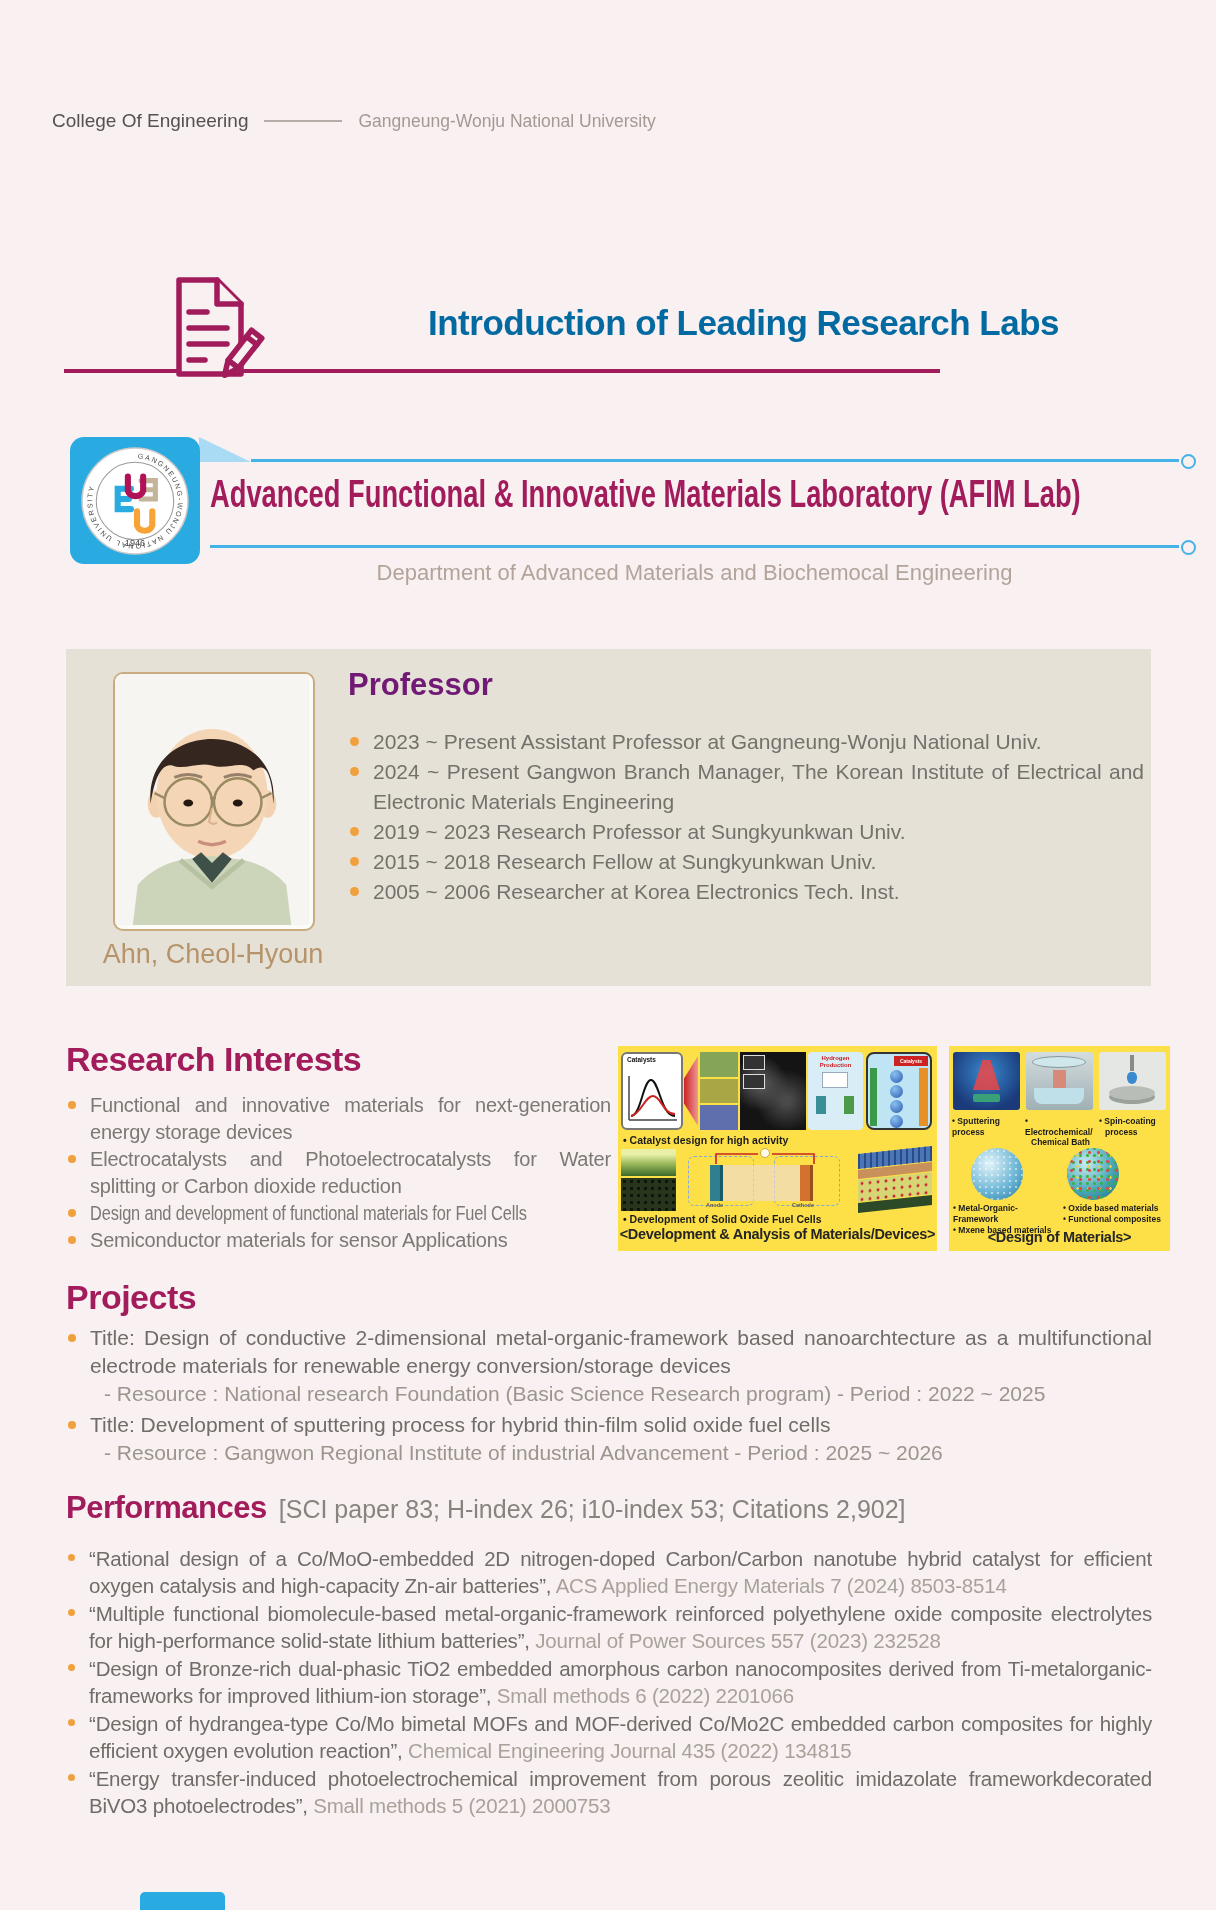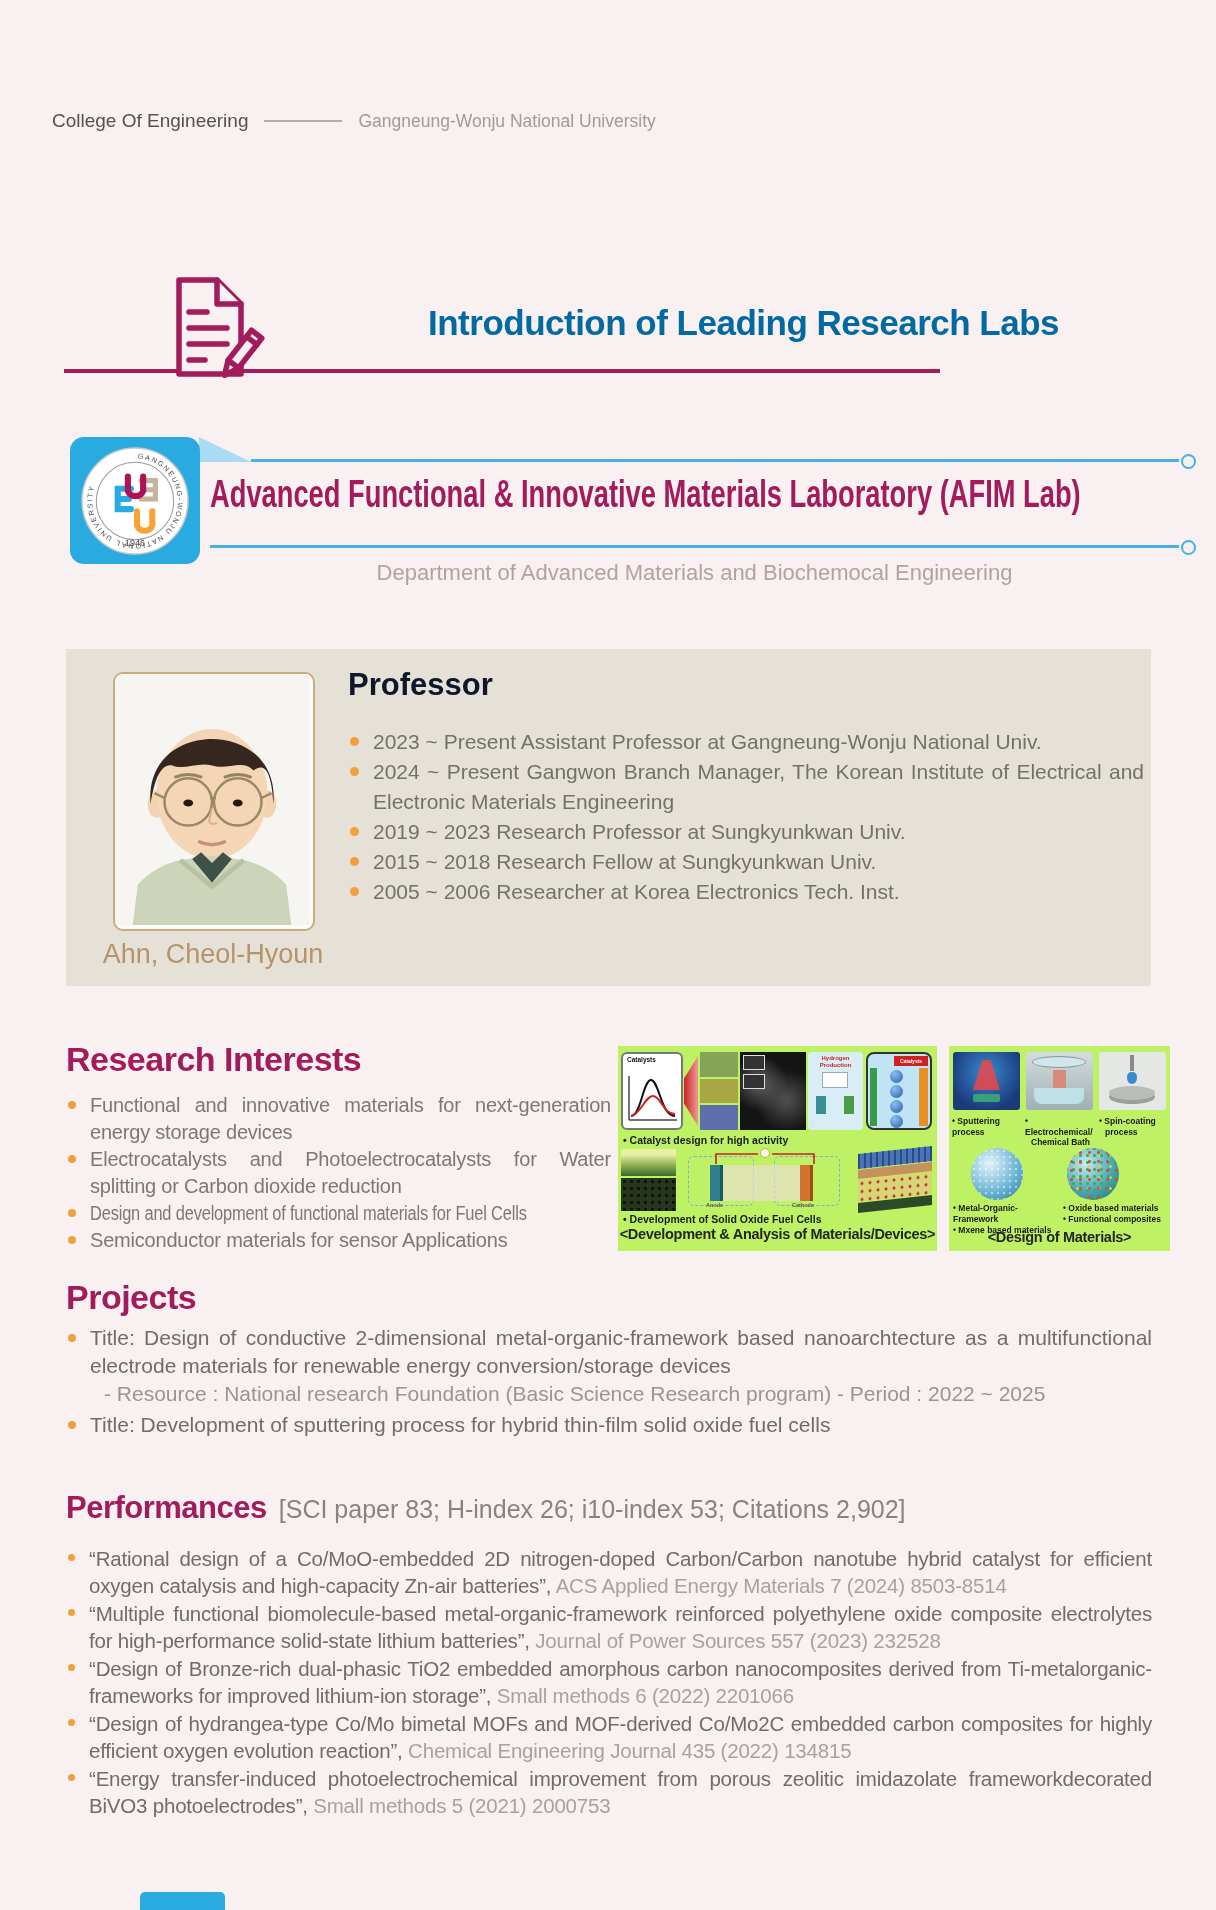--- a/index.html
+++ b/index.html
@@ -31,39 +31,39 @@
   .lab-title{position:absolute;left:210px;top:472px;white-space:nowrap;font-size:39px;font-weight:bold;color:#a21c5c;}
   .lab-title .squeeze{display:inline-block;transform:scaleX(.70);transform-origin:0 50%;}
   .department{position:absolute;left:210px;top:560px;width:969px;text-align:center;
               font-size:22px;color:#b2a49a;}
 
   
   .prof-card{position:absolute;left:66px;top:649px;width:1085px;height:337px;background:#e6e1d6;}
   .photo-frame{position:absolute;left:47px;top:23px;width:198px;height:255px;background:#fbfbf8;
                border:2px solid #c9ab80;border-radius:10px;overflow:hidden;}
   .prof-name{position:absolute;left:8px;top:290px;width:278px;text-align:center;font-size:27px;color:#b5946b;}
-  .prof-heading{position:absolute;left:282px;top:18px;font-size:31px;font-weight:bold;color:#0f172a;}
+  .prof-heading{position:absolute;left:282px;top:18px;font-size:31px;font-weight:bold;color:#701a75;}
   .career{position:absolute;left:282px;top:78px;width:796px;margin:0;padding:0;list-style:none;
           font-size:21px;line-height:30px;color:#73716c;text-align:justify;}
   .career li{position:relative;padding-left:25px;}
   .career li::before{content:"";position:absolute;left:2px;top:10px;width:9px;height:9px;border-radius:50%;background:#f0a13e;}
 
   
   .sec-h{position:absolute;font-size:34px;font-weight:bold;color:#a21c5c;letter-spacing:-.5px;}
 
   
   .ri-list{position:absolute;left:66px;top:1092px;width:545px;margin:0;padding:0;list-style:none;
            font-size:20px;line-height:27px;color:#7b7973;letter-spacing:-.2px;text-align:justify;}
   .ri-list li{position:relative;padding-left:24px;}
   .ri-list li::before{content:"";position:absolute;left:2px;top:9px;width:8px;height:8px;border-radius:50%;background:#f0a13e;}
   .ri-list li.nowrap{white-space:nowrap;text-align:left;}
   .ri-list .squeeze{display:inline-block;transform:scaleX(.82);transform-origin:0 60%;white-space:nowrap;}
 
   
-  .fig{position:absolute;background:#bef264;}
+  .fig{position:absolute;background:#fde047;}
   .fig-left{left:618px;top:1046px;width:319px;height:205px;}
   .fig-right{left:949px;top:1046px;width:221px;height:205px;}
   .fig *{box-sizing:border-box;}
   .mini-lbl{position:absolute;font-weight:bold;color:#1b1b1b;}
   .fig-cap{position:absolute;left:0;width:100%;text-align:center;font-size:14.5px;font-weight:bold;color:#252525;letter-spacing:-.3px;}
 
   
   .fl-plot{position:absolute;left:3px;top:6px;width:62px;height:78px;background:#fff;border:2px solid #777;border-radius:6px;}
   .fl-plot .t{position:absolute;left:4px;top:2px;font-size:6.5px;font-weight:bold;color:#111;}
   .fl-fan{position:absolute;left:66px;top:10px;width:14px;height:70px;
@@ -357,20 +357,21 @@
   </div>
 
   <div class="sec-h" style="left:66px;top:1278px;">Projects</div>
   <ul class="proj-list">
     <li>
       <div>Title: Design of conductive 2-dimensional metal-organic-framework based nanoarchtecture as a multifunctional electrode materials for renewable energy conversion/storage devices</div>
       <div class="resource">- Resource : National research Foundation (Basic Science Research program) - Period : 2022 ~ 2025</div>
     </li>
     <li>
       <div>Title: Development of sputtering process for hybrid thin-film solid oxide fuel cells</div>
+      <div class="resource">- Resource : Gangwon Regional Institute of industrial Advancement - Period : 2025 ~ 2026</div>
     </li>
   </ul>
 
   <div class="perf-head">
     <span class="h">Performances</span>
     <span class="m">[SCI paper 83; H-index 26; i10-index 53; Citations 2,902]</span>
   </div>
   <ul class="perf-list">
     <li>
       <span class="pt">“Rational design of a Co/MoO-embedded 2D nitrogen-doped Carbon/Carbon nanotube hybrid catalyst for efficient oxygen catalysis and high-capacity Zn-air batteries”,</span>

